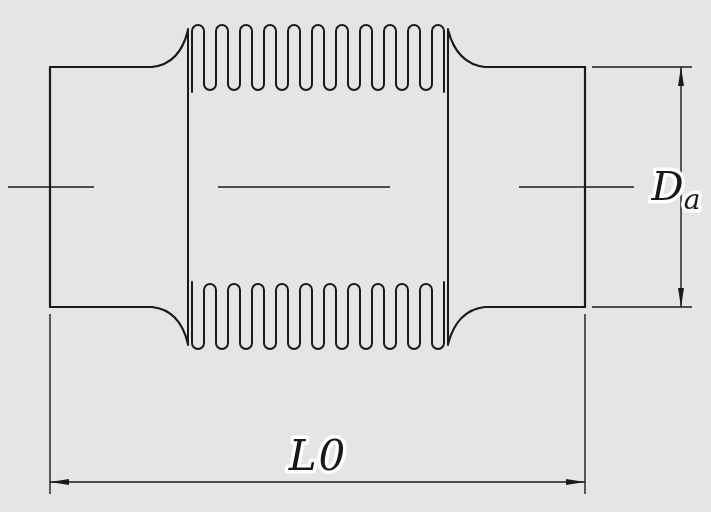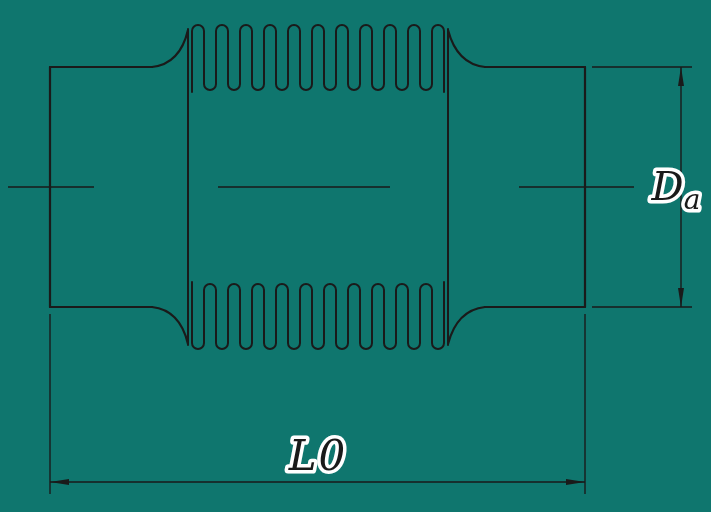--- a/index.html
+++ b/index.html
@@ -5,21 +5,21 @@
   html, body {
     margin: 0;
     padding: 0;
     background: #ffffff;
     font-family: "DejaVu Sans", sans-serif;
   }
   .frame {
     position: relative;
     width: 711px;
     height: 512px;
-    background: #0f766e;
+    background: #e5e5e5;
     overflow: hidden;
   }
   svg { display: block; }
   .outline {
     fill: none;
     stroke: #1a1a1a;
     stroke-width: 2.2;
     stroke-linecap: round;
     stroke-linejoin: round;
   }

